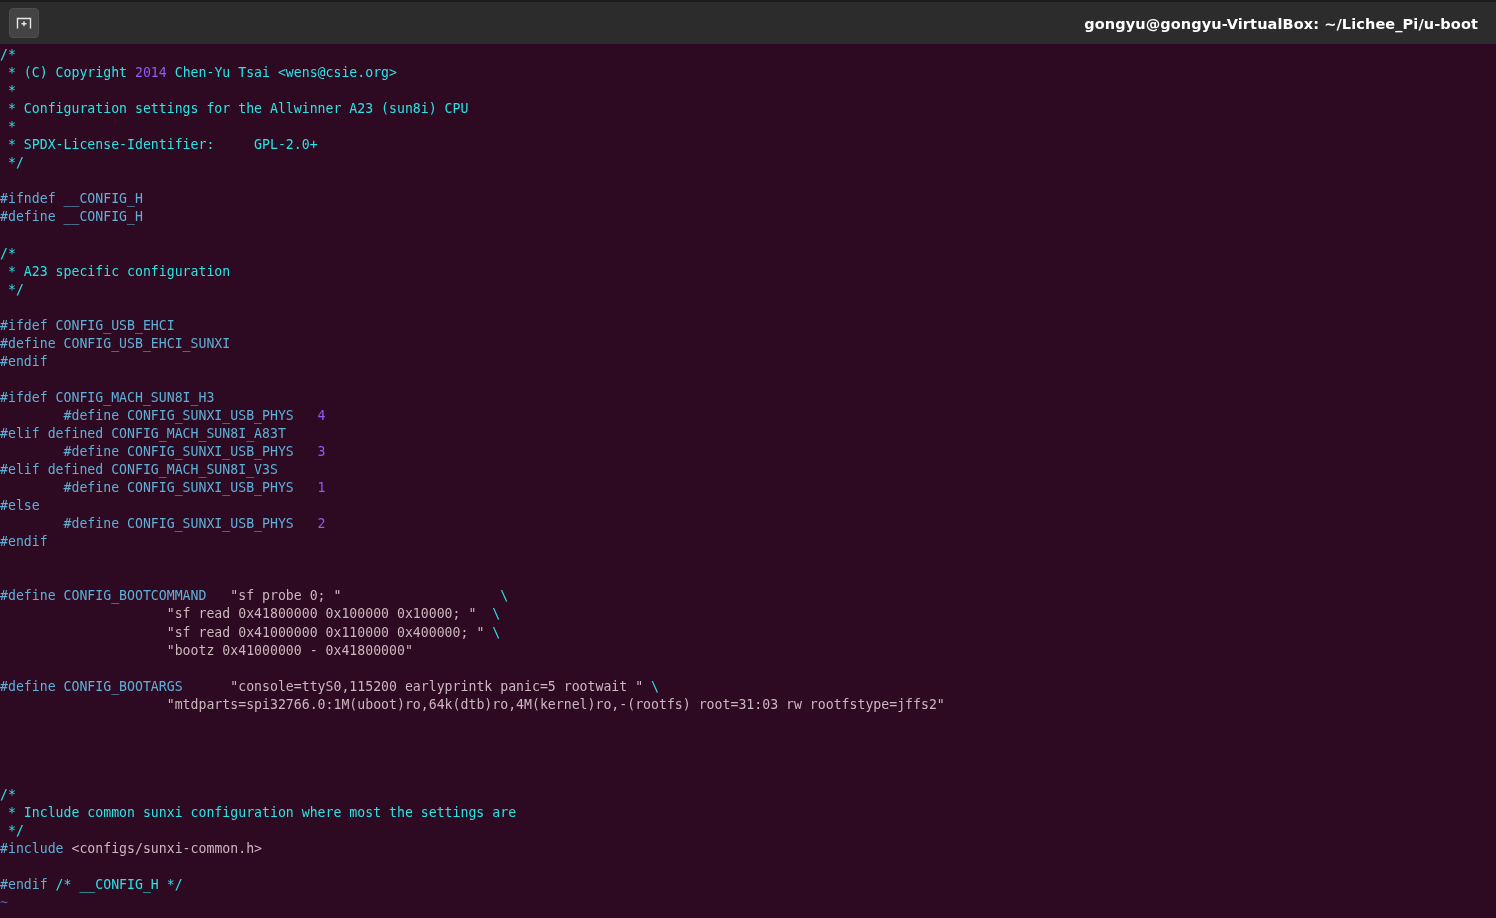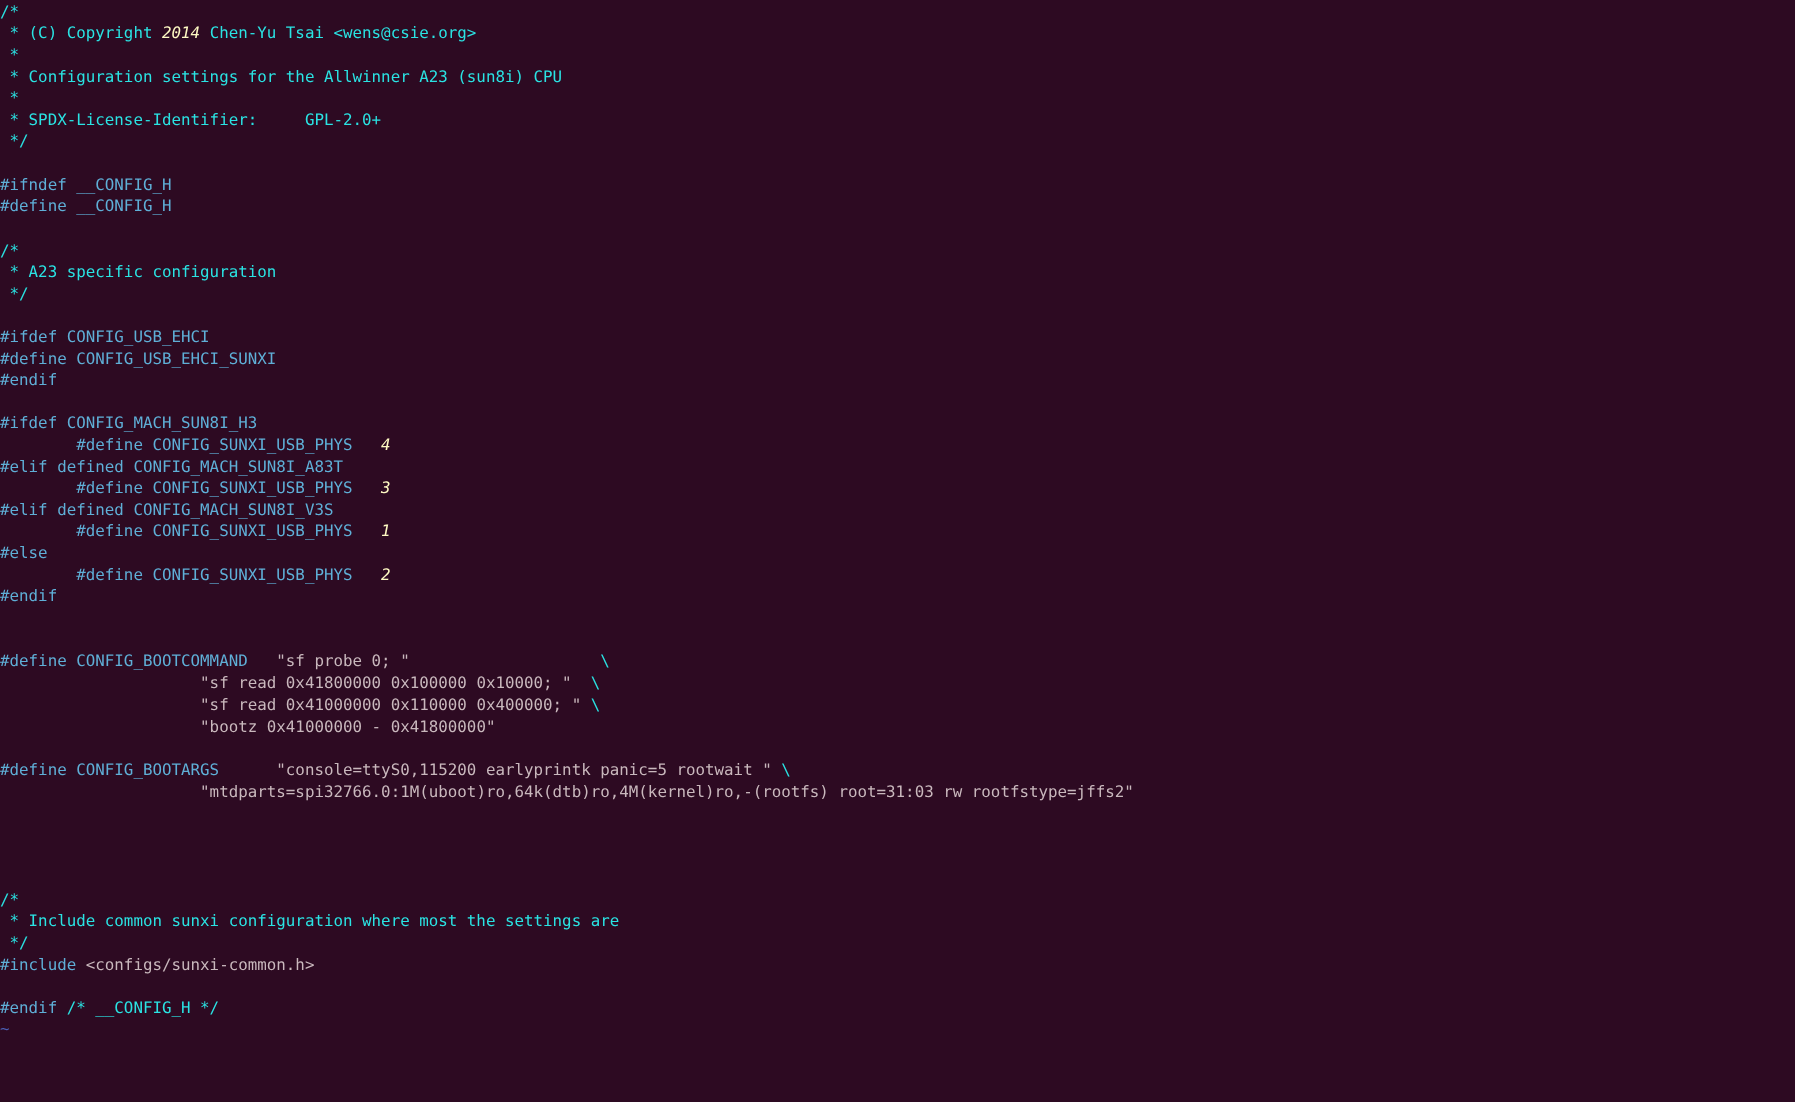--- a/index.html
+++ b/index.html
@@ -82,28 +82,39 @@
     letter-spacing: 0px;
   }
   .row {
     height: 18.05px;
     white-space: pre;
   }
 
   
   .c-comment { color: #2ae3e3; }          
   .c-pre     { color: #5fafd7; text-align: center; }          
-  .c-num     { color: #fef9c3; font-style: italic; }          
+  .c-num     { color: #8b5cf6; }          
   .c-str     { color: #c9b8bd; }          
   .c-plain   { color: #d8d0d2; }
   .c-tilde   { color: #4b5fb4; }          
 </style>
 </head>
 <body>
 
 <div id="window">
 
+  <div id="titlebar">
+    <div id="newtab-button">
+      <span>
+        <svg width="18" height="16" viewBox="0 0 18 16">
+          <path d="M2.5 13.5 L2.5 3.5 L15.5 3.5 L15.5 13.5" fill="none" stroke="#e8e8e8" stroke-width="1.4"></path>
+          <path d="M9 6.2 L9 11.2 M6.5 8.7 L11.5 8.7" fill="none" stroke="#e8e8e8" stroke-width="1.4"></path>
+        </svg>
+      </span>
+    </div>
+    <div id="window-title">gongyu@gongyu-VirtualBox: ~/Lichee_Pi/u-boot</div>
+  </div>
 
   <div id="terminal">
     <div id="screen"><div class="row"><span class="c-comment">/*</span></div><div class="row"><span class="c-comment"> * (C) Copyright </span><span class="c-num">2014</span><span class="c-comment"> Chen-Yu Tsai &lt;wens@csie.org&gt;</span></div><div class="row"><span class="c-comment"> *</span></div><div class="row"><span class="c-comment"> * Configuration settings for the Allwinner A23 (sun8i) CPU</span></div><div class="row"><span class="c-comment"> *</span></div><div class="row"><span class="c-comment"> * SPDX-License-Identifier:     GPL-2.0+</span></div><div class="row"><span class="c-comment"> */</span></div><div class="row">&nbsp;</div><div class="row"><span class="c-pre">#ifndef __CONFIG_H</span></div><div class="row"><span class="c-pre">#define __CONFIG_H</span></div><div class="row">&nbsp;</div><div class="row"><span class="c-comment">/*</span></div><div class="row"><span class="c-comment"> * A23 specific configuration</span></div><div class="row"><span class="c-comment"> */</span></div><div class="row">&nbsp;</div><div class="row"><span class="c-pre">#ifdef CONFIG_USB_EHCI</span></div><div class="row"><span class="c-pre">#define CONFIG_USB_EHCI_SUNXI</span></div><div class="row"><span class="c-pre">#endif</span></div><div class="row">&nbsp;</div><div class="row"><span class="c-pre">#ifdef CONFIG_MACH_SUN8I_H3</span></div><div class="row"><span class="c-pre">        #define CONFIG_SUNXI_USB_PHYS   </span><span class="c-num">4</span></div><div class="row"><span class="c-pre">#elif defined CONFIG_MACH_SUN8I_A83T</span></div><div class="row"><span class="c-pre">        #define CONFIG_SUNXI_USB_PHYS   </span><span class="c-num">3</span></div><div class="row"><span class="c-pre">#elif defined CONFIG_MACH_SUN8I_V3S</span></div><div class="row"><span class="c-pre">        #define CONFIG_SUNXI_USB_PHYS   </span><span class="c-num">1</span></div><div class="row"><span class="c-pre">#else</span></div><div class="row"><span class="c-pre">        #define CONFIG_SUNXI_USB_PHYS   </span><span class="c-num">2</span></div><div class="row"><span class="c-pre">#endif</span></div><div class="row">&nbsp;</div><div class="row">&nbsp;</div><div class="row"><span class="c-pre">#define CONFIG_BOOTCOMMAND   </span><span class="c-str">"sf probe 0; "</span><span class="c-comment">                    \</span></div><div class="row"><span class="c-plain">                     </span><span class="c-str">"sf read 0x41800000 0x100000 0x10000; "</span><span class="c-comment">  \</span></div><div class="row"><span class="c-plain">                     </span><span class="c-str">"sf read 0x41000000 0x110000 0x400000; "</span><span class="c-comment"> \</span></div><div class="row"><span class="c-plain">                     </span><span class="c-str">"bootz 0x41000000 - 0x41800000"</span></div><div class="row">&nbsp;</div><div class="row"><span class="c-pre">#define CONFIG_BOOTARGS      </span><span class="c-str">"console=ttyS0,115200 earlyprintk panic=5 rootwait "</span><span class="c-comment"> \</span></div><div class="row"><span class="c-plain">                     </span><span class="c-str">"mtdparts=spi32766.0:1M(uboot)ro,64k(dtb)ro,4M(kernel)ro,-(rootfs) root=31:03 rw rootfstype=jffs2"</span></div><div class="row">&nbsp;</div><div class="row">&nbsp;</div><div class="row">&nbsp;</div><div class="row">&nbsp;</div><div class="row"><span class="c-comment">/*</span></div><div class="row"><span class="c-comment"> * Include common sunxi configuration where most the settings are</span></div><div class="row"><span class="c-comment"> */</span></div><div class="row"><span class="c-pre">#include </span><span class="c-str">&lt;configs/sunxi-common.h&gt;</span></div><div class="row">&nbsp;</div><div class="row"><span class="c-pre">#endif </span><span class="c-comment">/* __CONFIG_H */</span></div><div class="row"><span class="c-tilde">~</span></div><div class="row">&nbsp;</div></div>
   </div>
 
 </div>
 
 </body></html>

